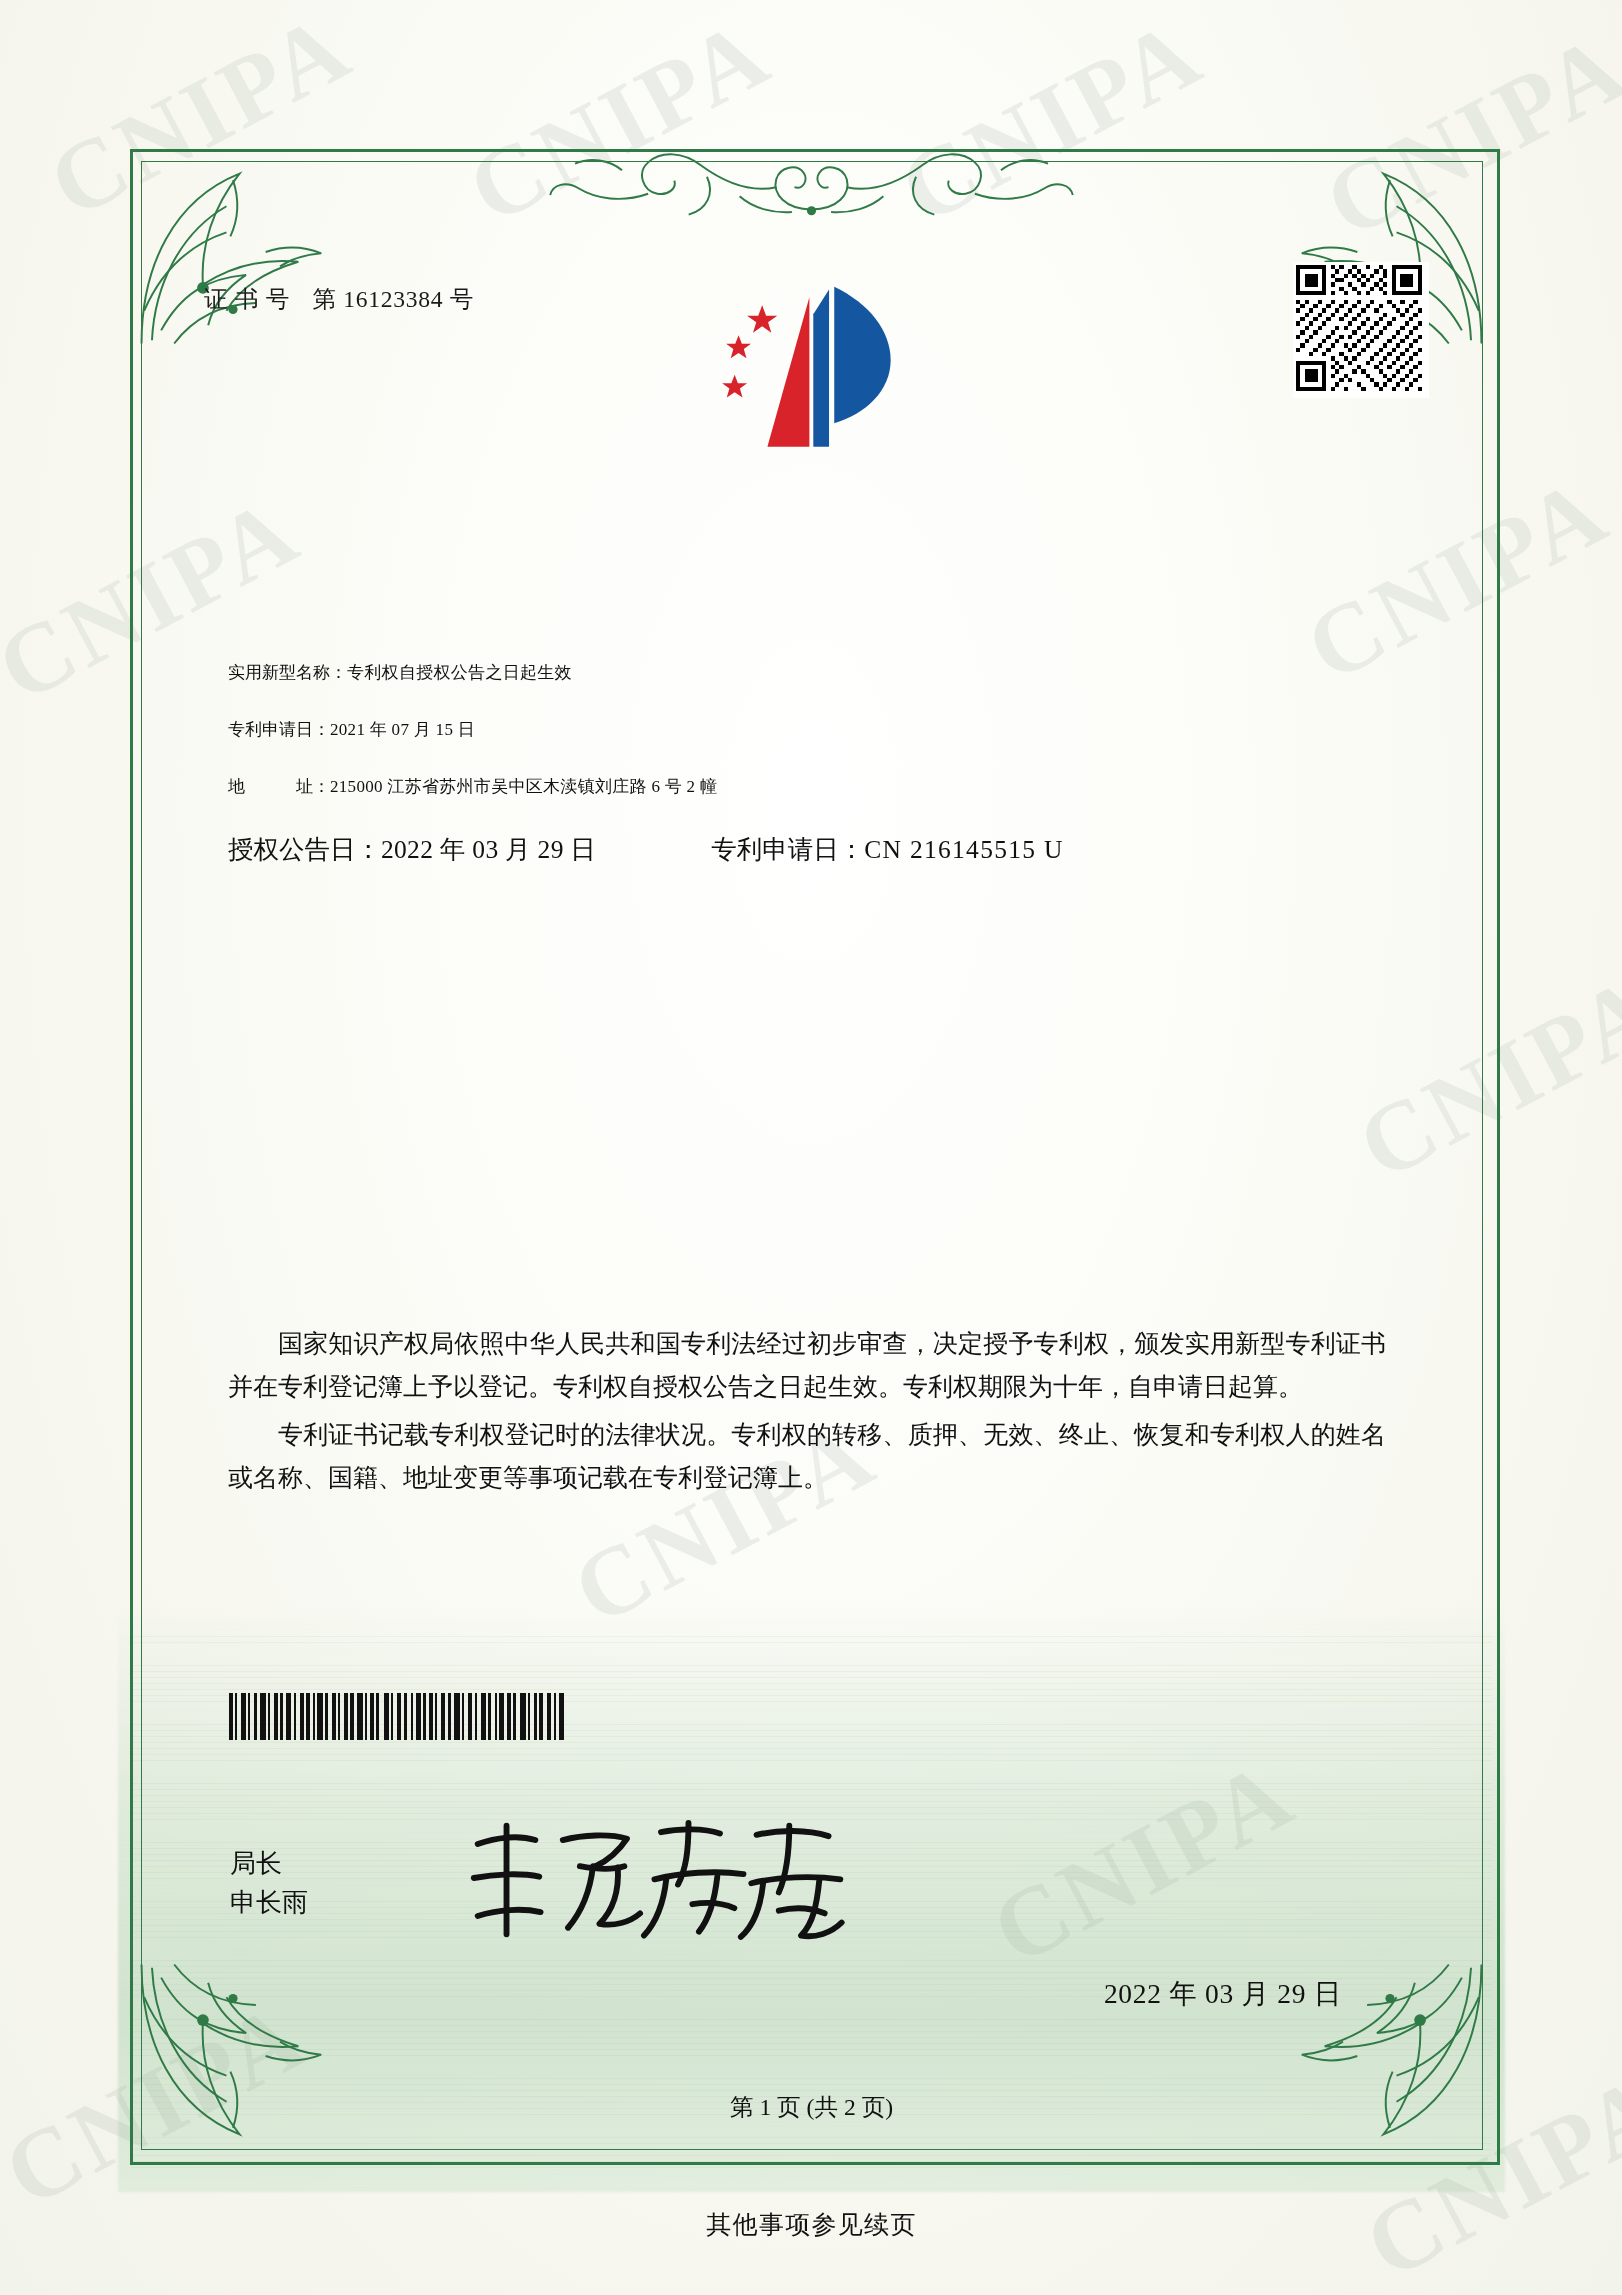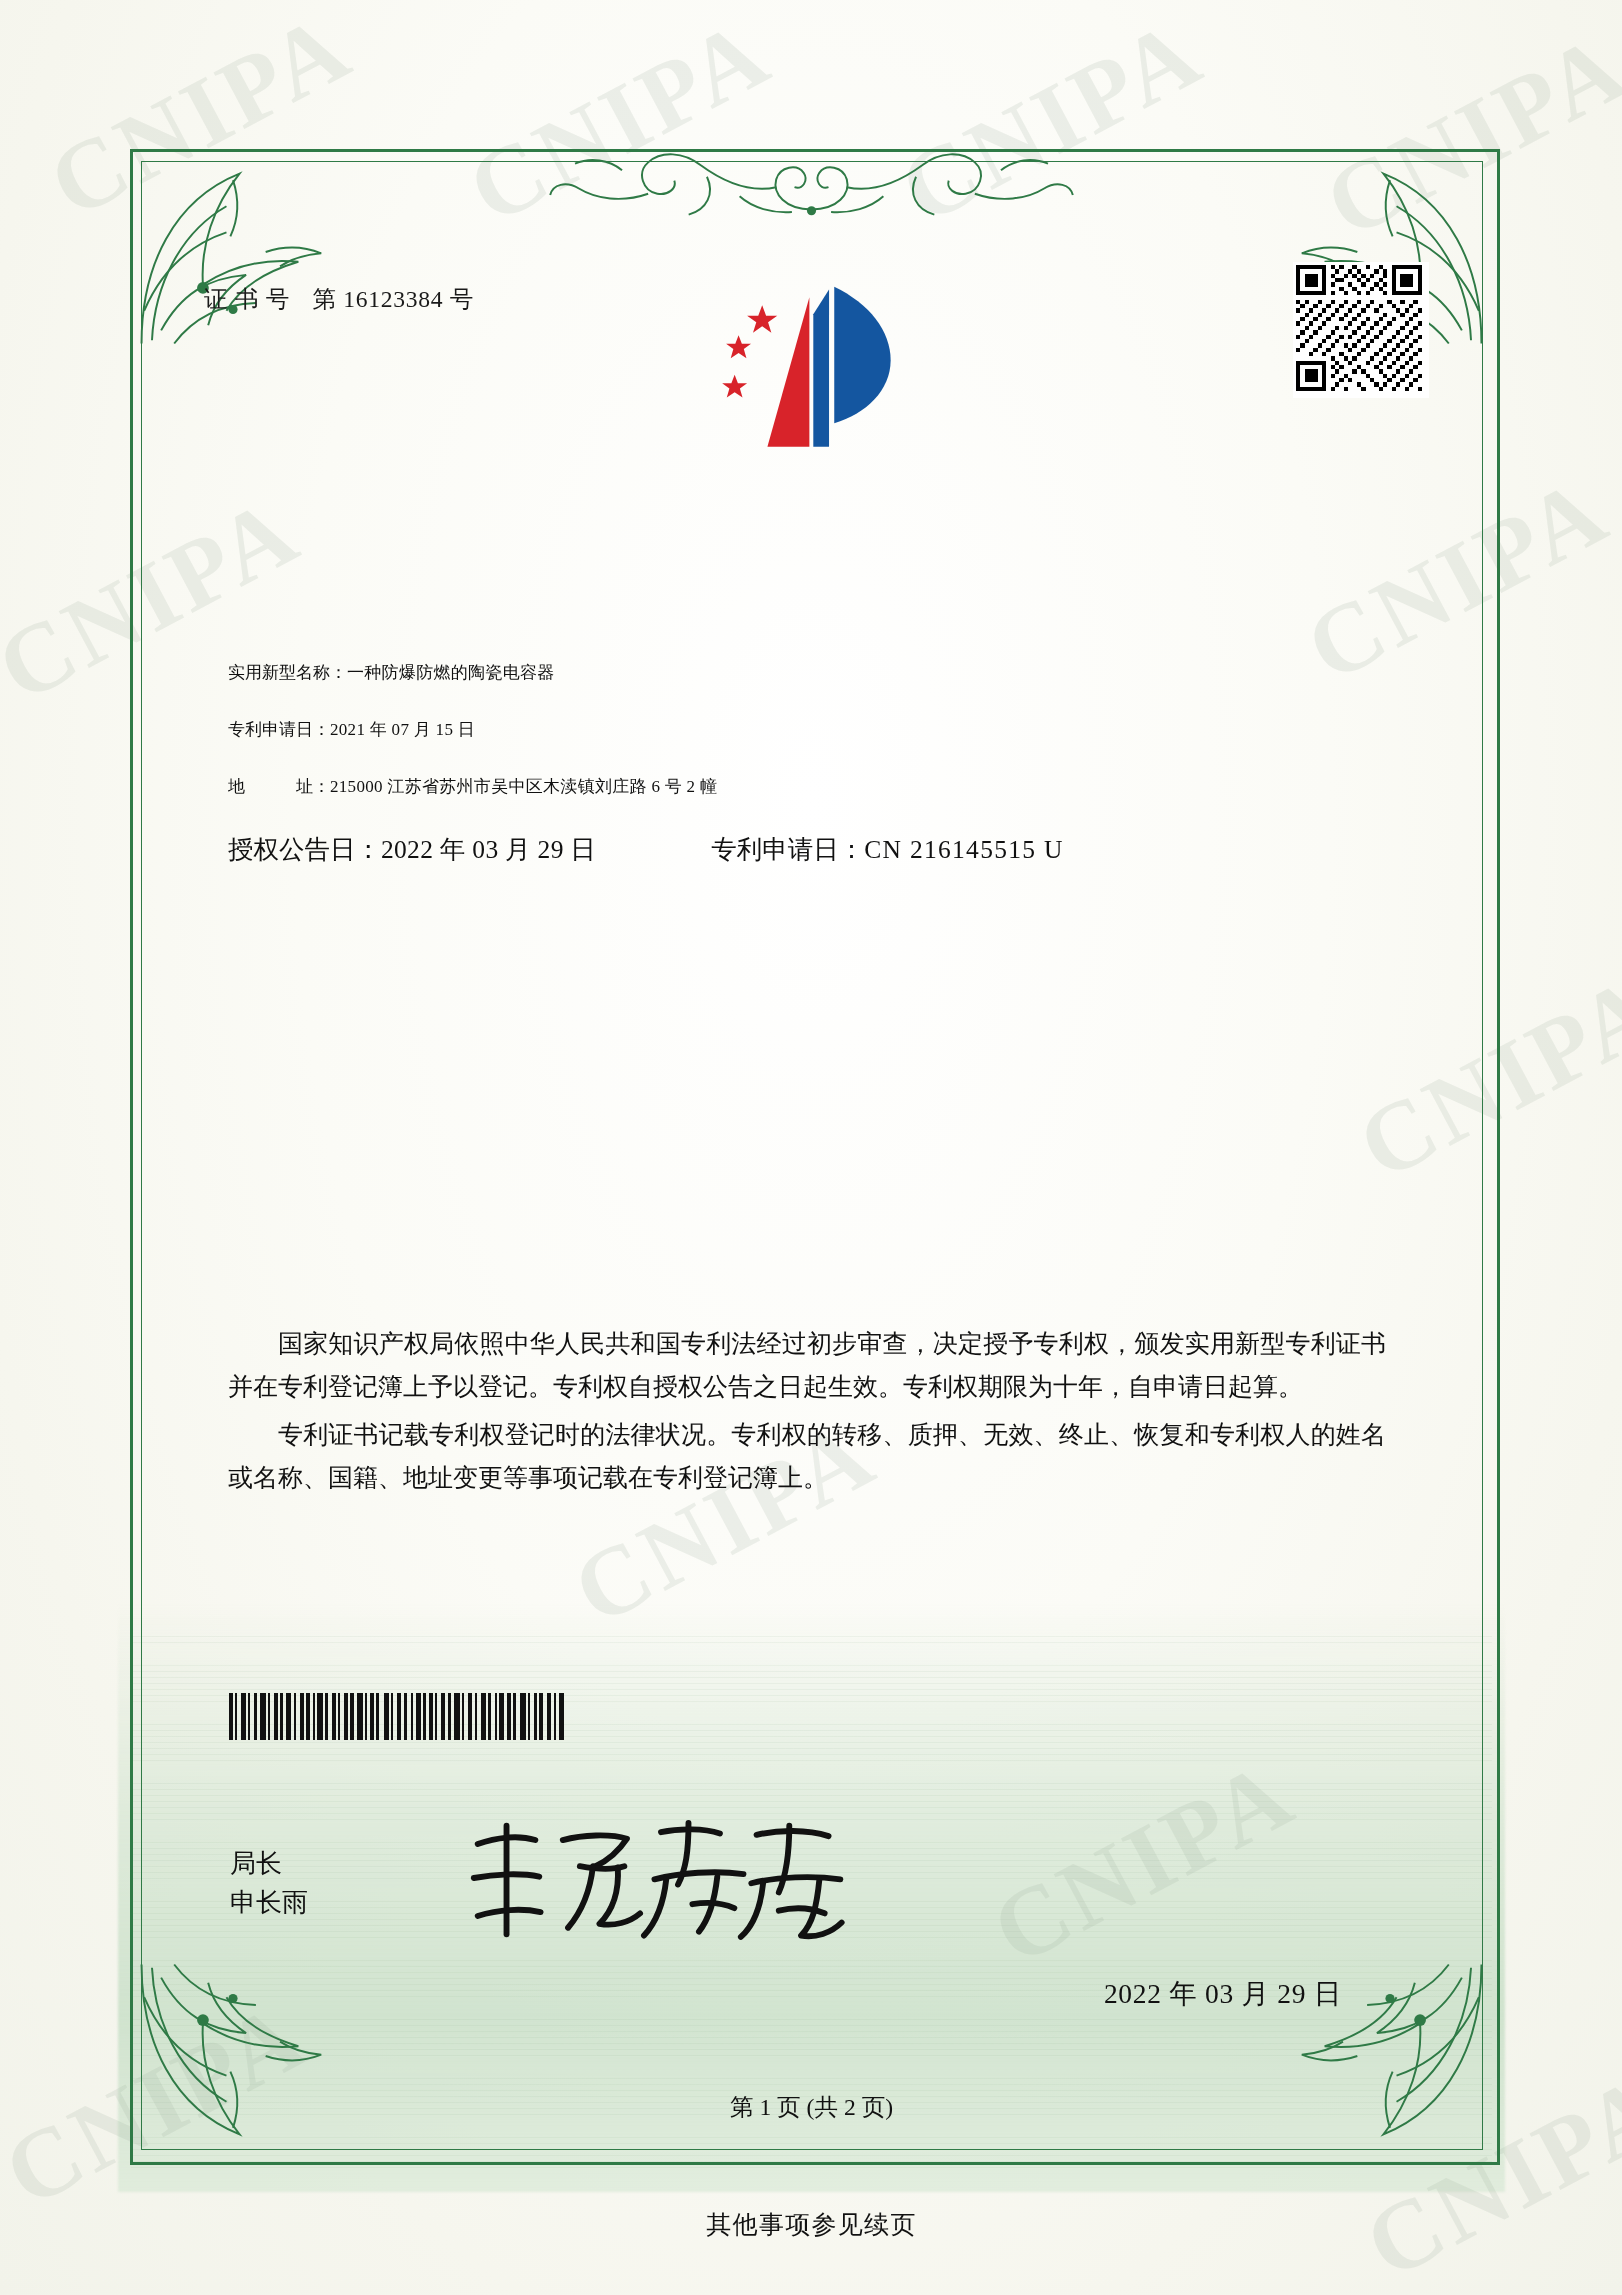--- a/index.html
+++ b/index.html
@@ -596,21 +596,21 @@
         <polygon points="68,92 73,105 87,105 76,113 80,127 68,119 56,127 60,113 49,105 63,105"></polygon>
         <polygon points="62,152 67,165 81,165 70,173 74,187 62,179 50,187 54,173 43,165 57,165"></polygon>
       </g>
     </svg>
   </div>
 
 
   <div class="fields">
     <div class="field-row">
       <span class="field-label">实用新型名称：</span>
-      <span class="field-value">一种防爆防燃的陶瓷电容器</span>
+      <span class="field-value">专利权自授权公告之日起生效</span>
     </div>
     <div class="field-row">
       <span class="field-label">专利申请日：</span>
       <span class="field-value">2021 年 07 月 15 日</span>
     </div>
     <div class="field-row">
       <span class="field-label">地　　　址：</span>
       <span class="field-value">215000 江苏省苏州市吴中区木渎镇刘庄路 6 号 2 幢</span>
     </div>
 

